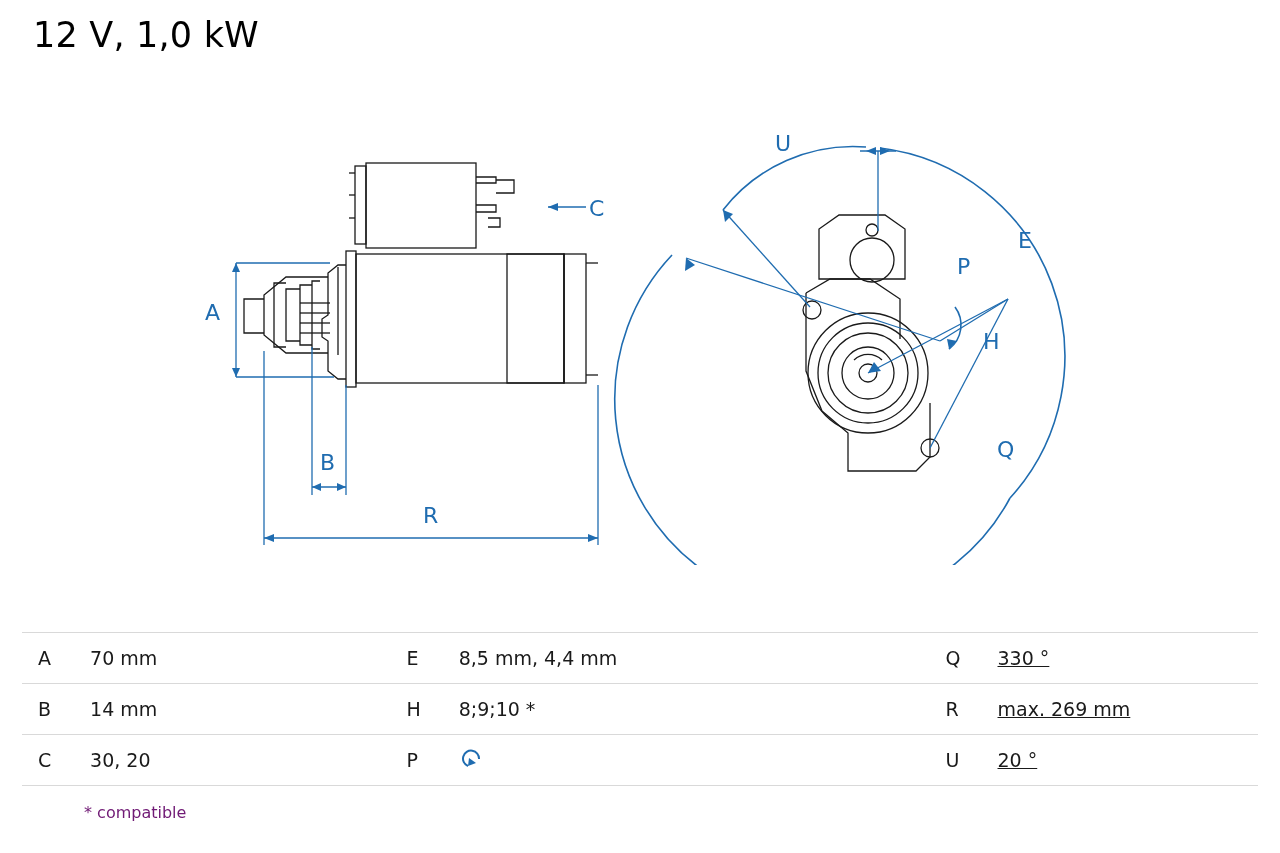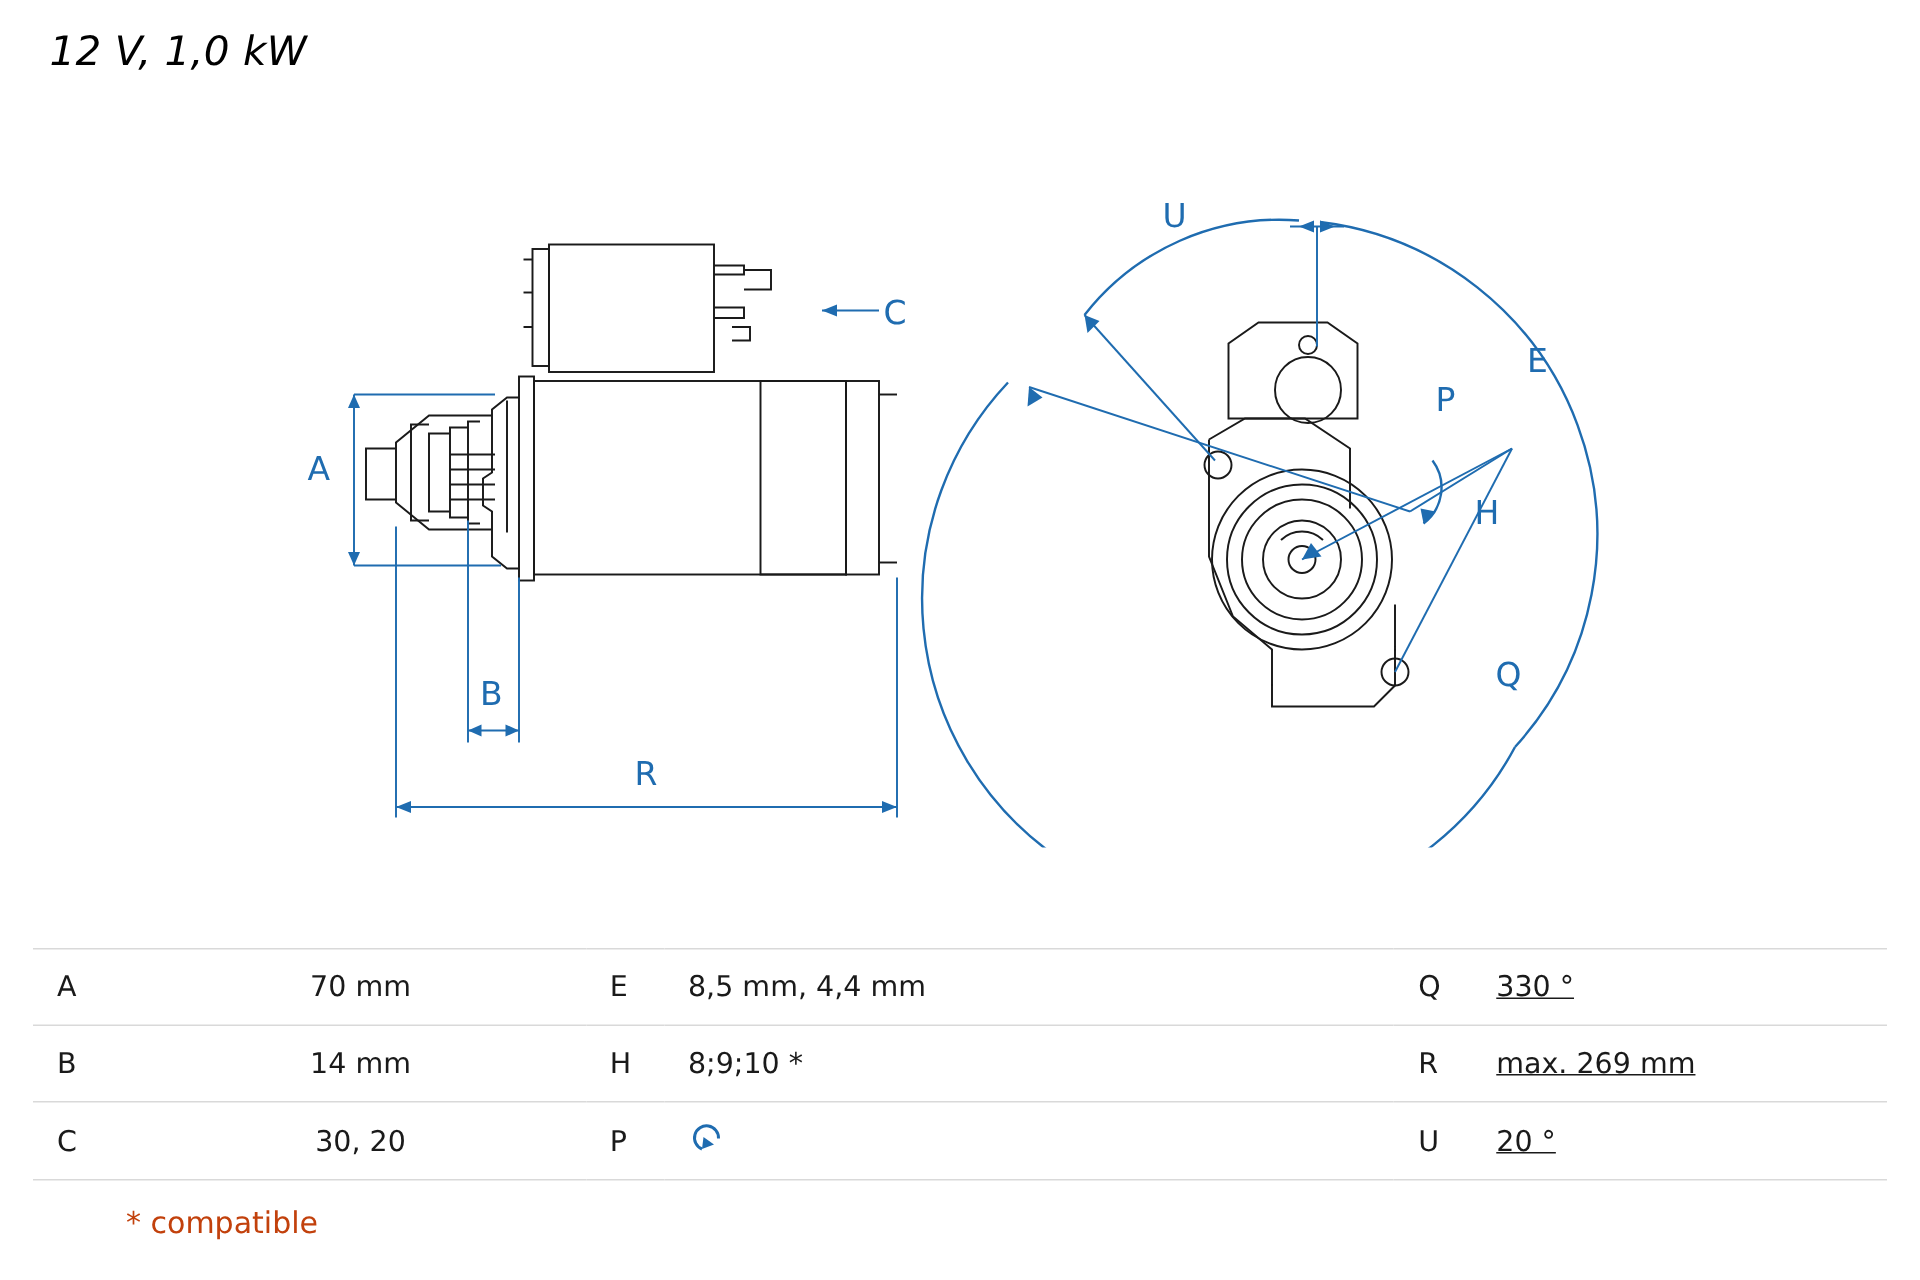--- a/index.html
+++ b/index.html
@@ -17,25 +17,24 @@
   }
   .page {
     position: relative;
     width: 1280px;
     height: 853px;
   }
   .title {
     position: absolute;
     left: 33px;
     top: 19px;
-    font-size: 27px;
+    font-size: 35px;
     line-height: 32px;
     color: #000;
     letter-spacing: 0.2px;
-    font-style: italic;
   }
   .drawing {
     position: absolute;
     left: 0;
     top: 55px;
     width: 1280px;
     height: 510px;
   }
   .tech-title {
     position: absolute;
@@ -62,29 +61,29 @@
     color: #1a1a1a;
   }
   table.tech tr td.key {
     width: 30px;
     padding-left: 16px;
     padding-right: 6px;
   }
   table.tech tr td.val {
     padding-left: 16px;
   }
-  table.tech td.val-a { width: 300px; text-align: center; }
+  table.tech td.val-a { width: 300px; }
   table.tech td.val-e { width: 470px; }
   table.tech td.val-q { width: 260px; text-decoration: underline; }
   .footnote {
     position: absolute;
     left: 84px;
     top: 803px;
-    font-size: 20px;
-    color: #c2410c;
+    font-size: 16px;
+    color: #701a75;
   }
   .rot-icon {
     display: inline-block;
     vertical-align: middle;
   }
 </style>
 </head>
 <body>
 
 <div class="page">

